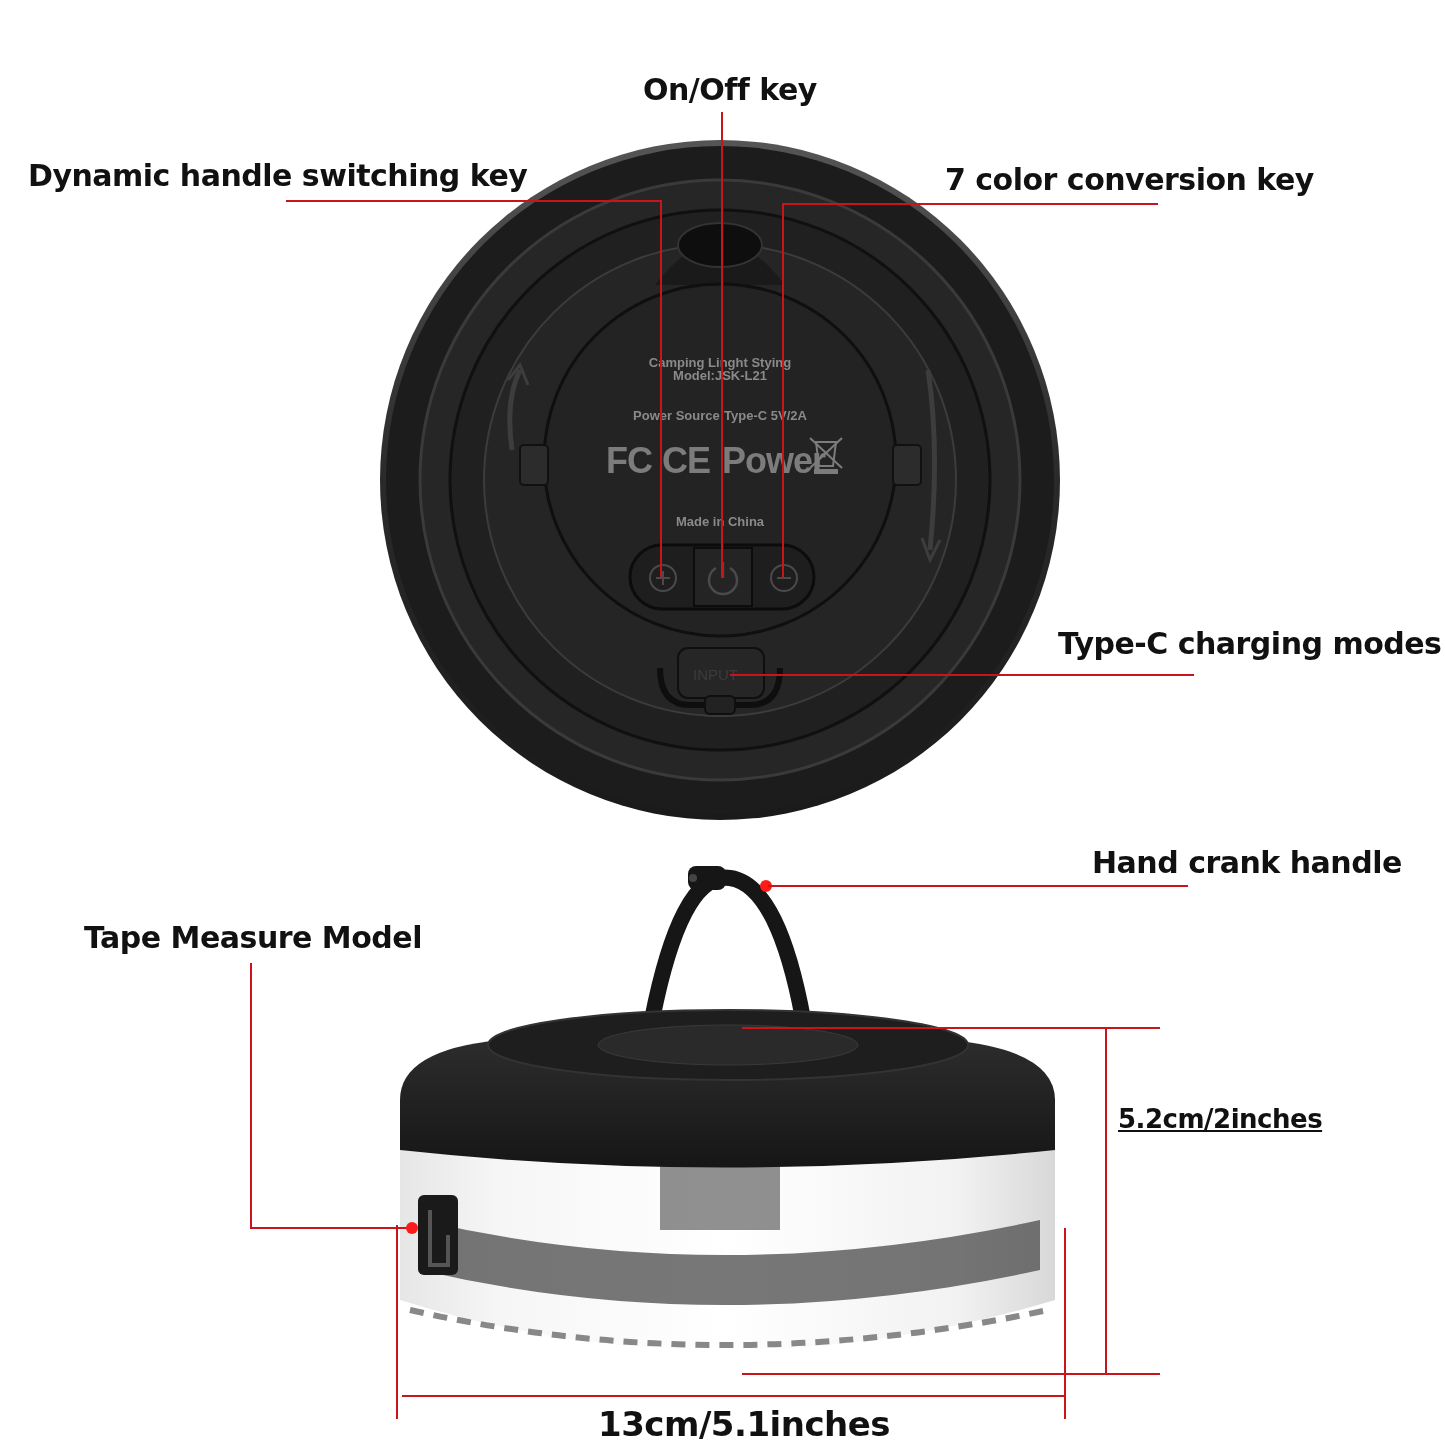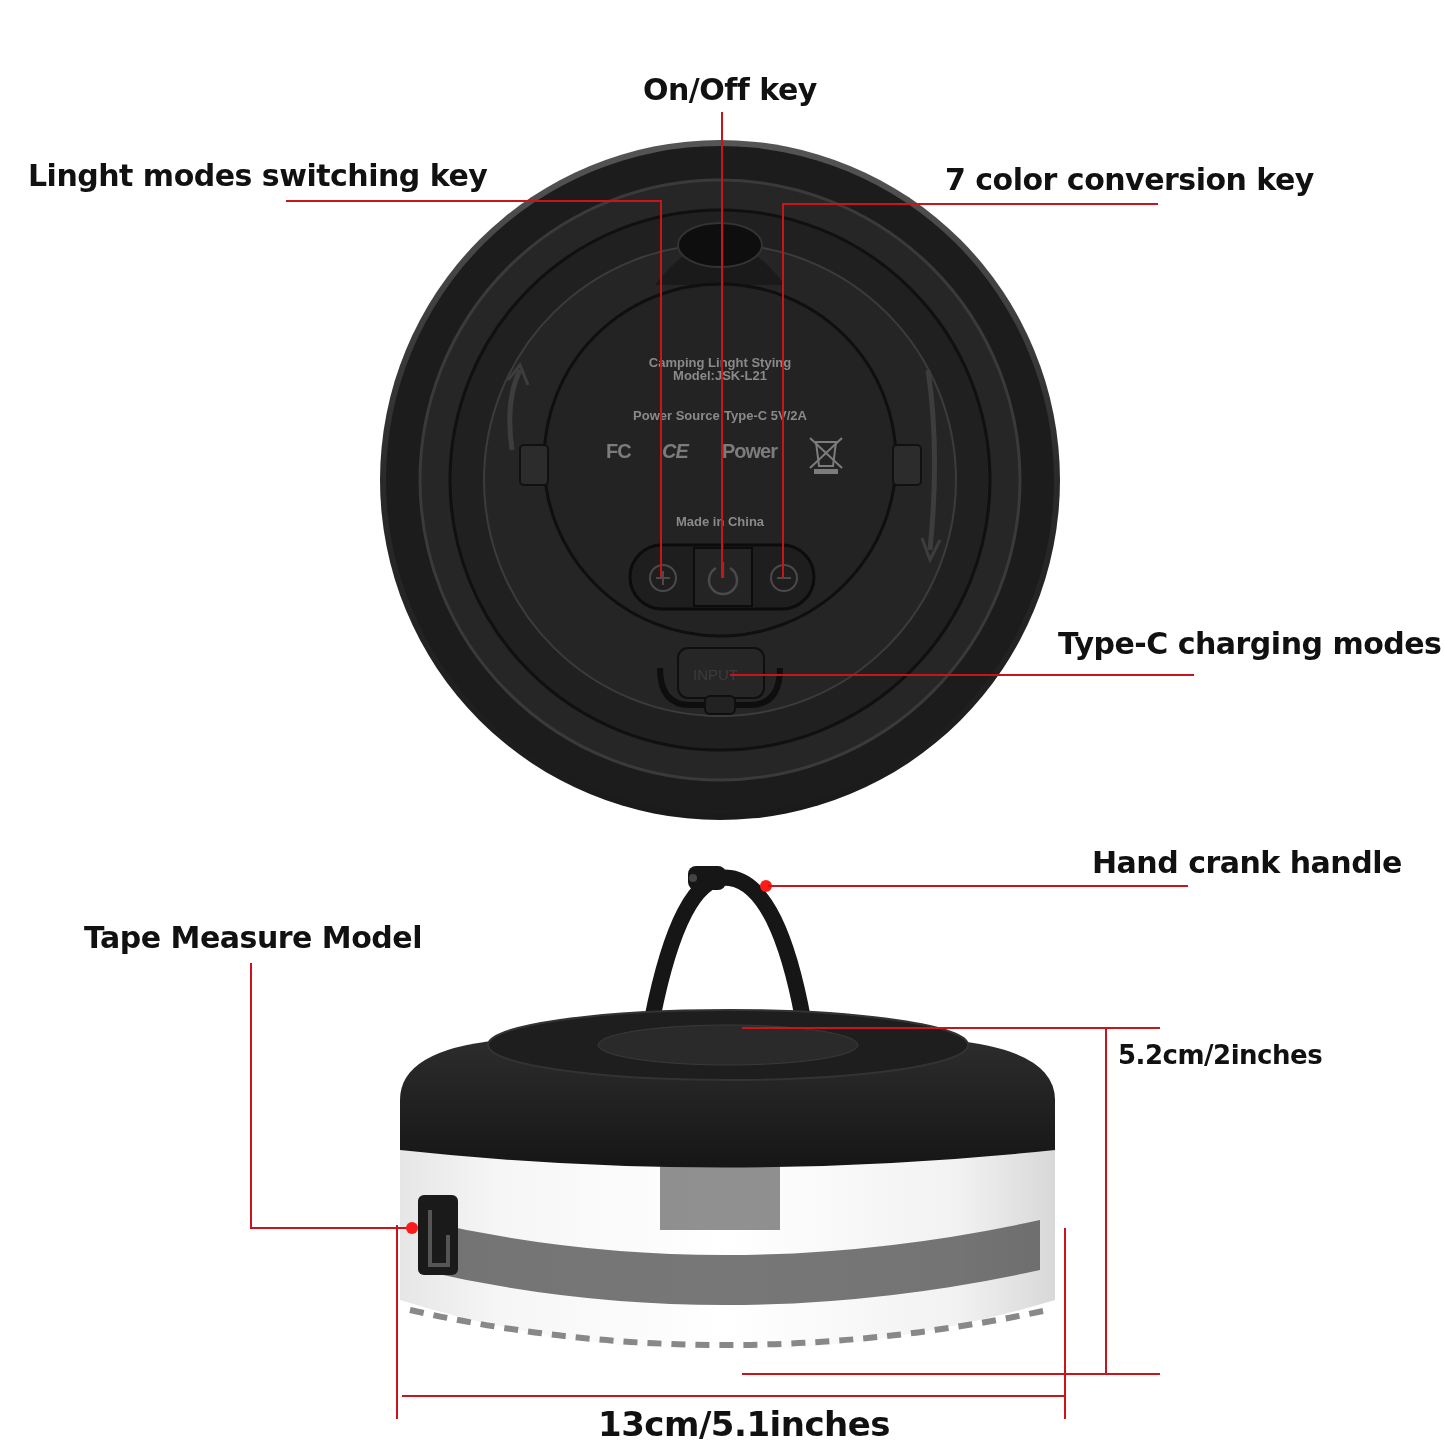--- a/index.html
+++ b/index.html
@@ -4,21 +4,21 @@
 <style>
   html, body { margin:0; padding:0; background:#ffffff; }
   body { width:1445px; height:1445px; position:relative; overflow:hidden; font-family:"Liberation Sans", sans-serif; }
   .label { position:absolute; font-family:"DejaVu Sans", sans-serif; font-weight:bold; color:#111; white-space:nowrap; letter-spacing:-0.5px; }
   .l-big { font-size:30px;text-align:center; }
   .l-mid { font-size:28px; }
   .line { position:absolute; background:#c8151b; }
   .dot { position:absolute; width:12px; height:12px; border-radius:50%; background:#ff1a1a; }
   svg { position:absolute; left:0; top:0; }
   .plate-text { position:absolute; color:#8a8a8a; font-family:"Liberation Sans", sans-serif; font-weight:bold; font-size:13px; text-align:center; white-space:nowrap; }
-  .cert { position:absolute; color:#7c7c7c; font-family:"Liberation Sans", sans-serif; font-weight:bold; font-size:20px; letter-spacing:-1px; }
+  .cert { position:absolute; color:#7c7c7c; font-family:"Liberation Sans", sans-serif; font-weight:bold; font-size:36px; letter-spacing:-1px; }
   .input-text { position:absolute; color:#3c3c3c; font-family:"Liberation Sans", sans-serif; font-size:15px; }
 </style>
 </head>
 <body>
 
 <svg width="1445" height="1445">
   <defs>
     <radialGradient id="bodyGrad" cx="50%" cy="45%" r="55%">
       <stop offset="0%" stop-color="#2a2a2a"></stop>
       <stop offset="85%" stop-color="#222"></stop>
@@ -101,38 +101,38 @@
 
     <rect x="418" y="1195" width="40" height="80" rx="6" fill="#1a1a1a"></rect>
     <path d="M430,1210 L430,1265 L448,1265 L448,1235" stroke="#555" stroke-width="4" fill="none"></path>
   </g>
 </svg>
 
 <div class="plate-text" style="left:620px; top:355px; width:200px;">Camping Linght Stying</div>
 <div class="plate-text" style="left:620px; top:368px; width:200px;">Model:JSK-L21</div>
 <div class="plate-text" style="left:600px; top:408px; width:240px;">Power Source:Type-C 5V/2A</div>
 <div class="cert" style="left:606px; top:440px;">FC</div>
-<div class="cert" style="left:662px; top:440px;font-style:italic;">CE</div>
+<div class="cert" style="left:662px; top:440px;">CE</div>
 <div class="cert" style="left:722px; top:440px;">Power</div>
 <svg width="40" height="40" style="left:806px; top:436px;">
   <path d="M10,6 L30,6 L27,30 L13,30 Z" stroke="#7c7c7c" stroke-width="2" fill="none"></path>
   <line x1="4" y1="2" x2="36" y2="32" stroke="#7c7c7c" stroke-width="2"></line>
   <line x1="36" y1="2" x2="4" y2="32" stroke="#7c7c7c" stroke-width="2"></line>
   <rect x="8" y="33" width="24" height="5" fill="#7c7c7c"></rect>
 </svg>
 <div class="plate-text" style="left:620px; top:514px; width:200px;">Made in China</div>
 <div class="input-text" style="left:693px; top:666px;">INPUT</div>
 
 <div class="label l-big" style="left:643px; top:72px;">On/Off key</div>
-<div class="label l-big" style="left:28px; top:158px;">Linght modes switching key</div>
+<div class="label l-big" style="left:28px; top:158px;">Dynamic handle switching key</div>
 <div class="label l-big" style="left:945px; top:162px;">7 color conversion key</div>
 <div class="label l-big" style="left:1058px; top:626px;">Type-C charging modes</div>
 <div class="label l-big" style="left:1092px; top:845px;">Hand crank handle</div>
 <div class="label l-big" style="left:84px; top:920px;">Tape Measure Model</div>
-<div class="label l-mid" style="left:1118px; top:1040px; font-size:26px;">5.2cm/2inches</div>
+<div class="label l-mid" style="left:1118px; top:1104px; font-size:26px;text-decoration:underline;">5.2cm/2inches</div>
 <div class="label l-mid" style="left:598px; top:1404px; font-size:34px;">13cm/5.1inches</div>
 
 <div class="line" style="left:721px; top:112px; width:2px; height:466px;"></div>
 
 <div class="line" style="left:286px; top:200px; width:376px; height:2px;"></div>
 <div class="line" style="left:660px; top:200px; width:2px; height:378px;"></div>
 
 <div class="line" style="left:782px; top:203px; width:376px; height:2px;"></div>
 <div class="line" style="left:782px; top:203px; width:2px; height:375px;"></div>
 

